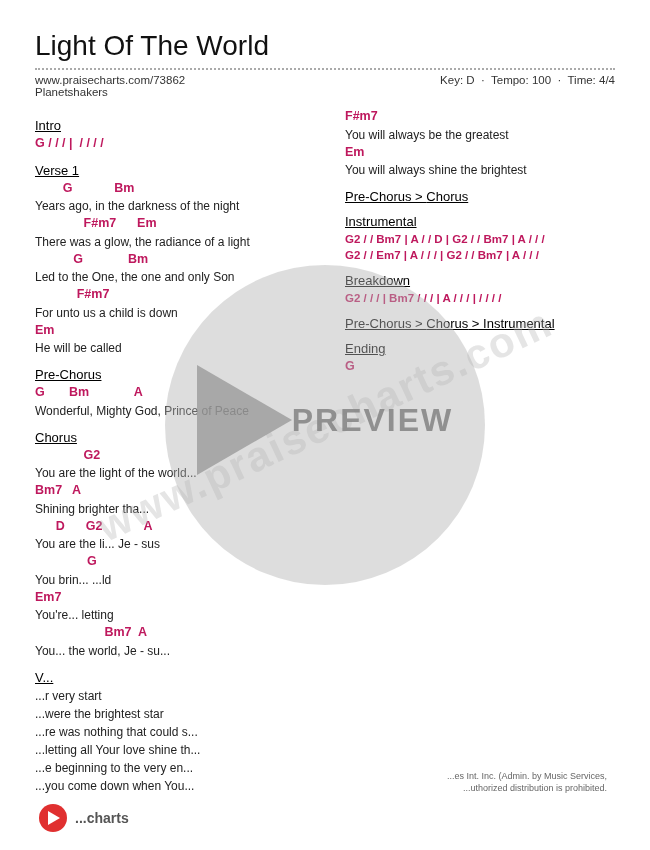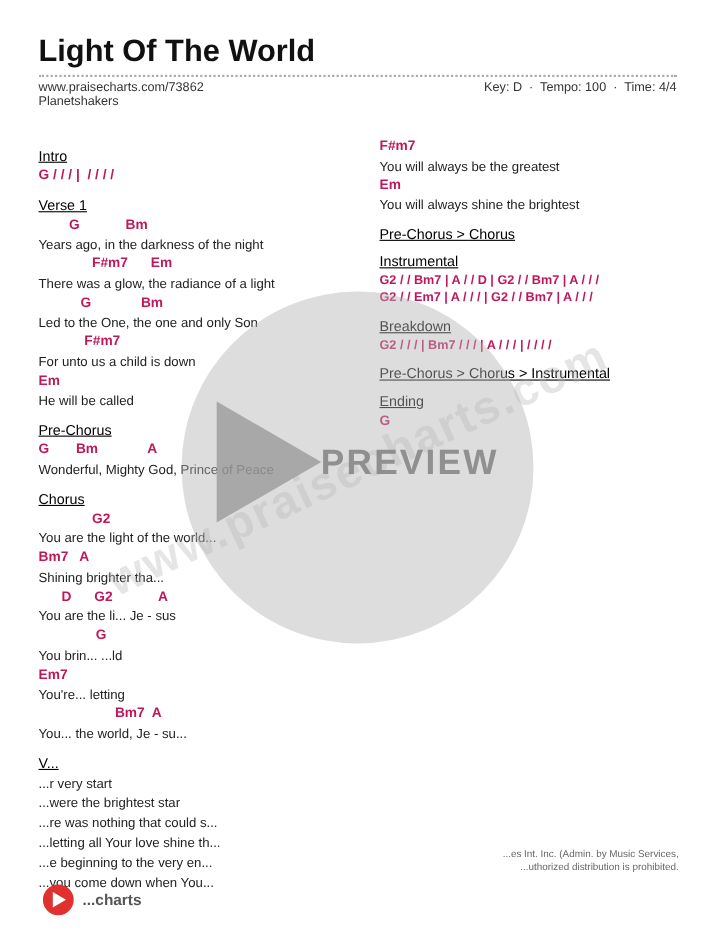--- a/index.html
+++ b/index.html
@@ -13,35 +13,35 @@
     }
     .page {
       width: 650px;
       min-height: 850px;
       background: #fff;
       padding: 30px 35px 30px 35px;
       position: relative;
     }
     .title {
       font-size: 28px;
-      font-weight: bold;
+      font-weight: normal;
       color: #111;
       margin-bottom: 6px;
     }
     .dotted-line {
       border: none;
       border-top: 2px dotted #aaa;
       margin: 6px 0 4px 0;
     }
     .meta-row {
       display: flex;
       justify-content: space-between;
       font-size: 11.5px;
       color: #333;
-      margin-bottom: 26px;
+      margin-bottom: 10px;
     }
     .content-columns {
       display: flex;
       gap: 20px;
       margin-top: 8px;
     }
     .col-left {
       width: 290px;
       flex-shrink: 0;
     }
@@ -144,21 +144,21 @@
       border-left: 12px solid #fff;
       margin-left: 2px;
     }
     .footer-brand {
       font-size: 14px;
       color: #555;
       font-weight: bold;
     }
     .copyright-box {
       position: absolute;
-      right: 33px;
+      right: 43px;
       bottom: 55px;
       font-size: 9px;
       color: #666;
       max-width: 200px;
       text-align: right;
       line-height: 1.4;
     }
     .chorus-section {
       position: relative;
     }

